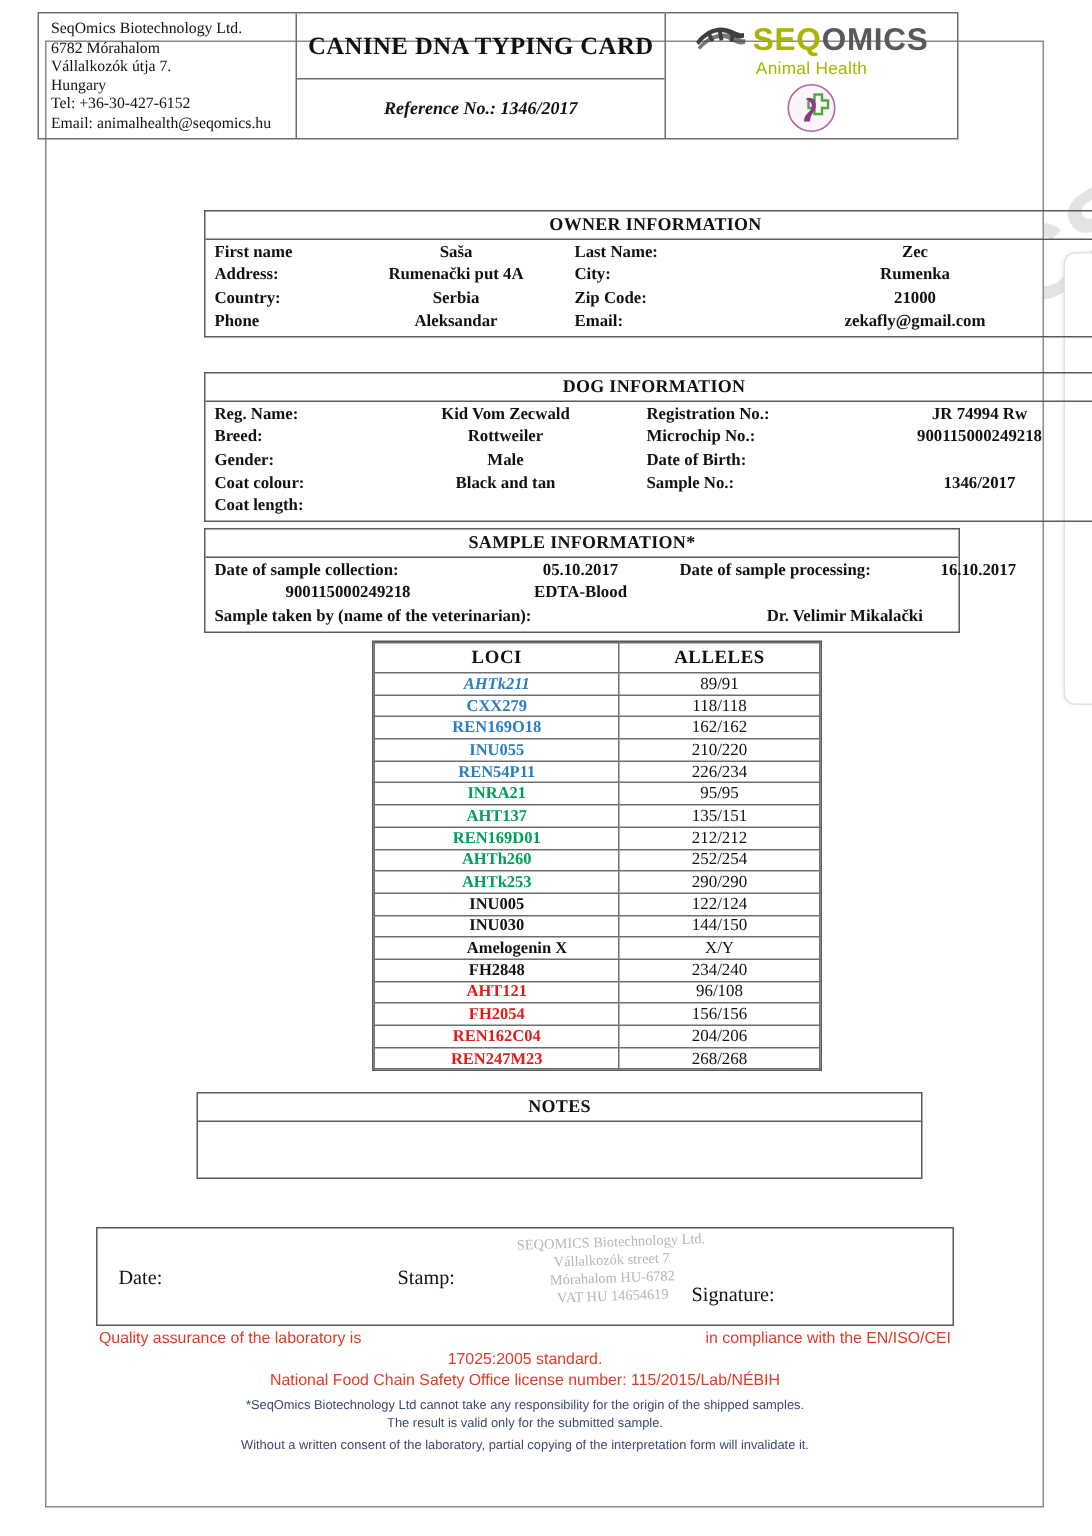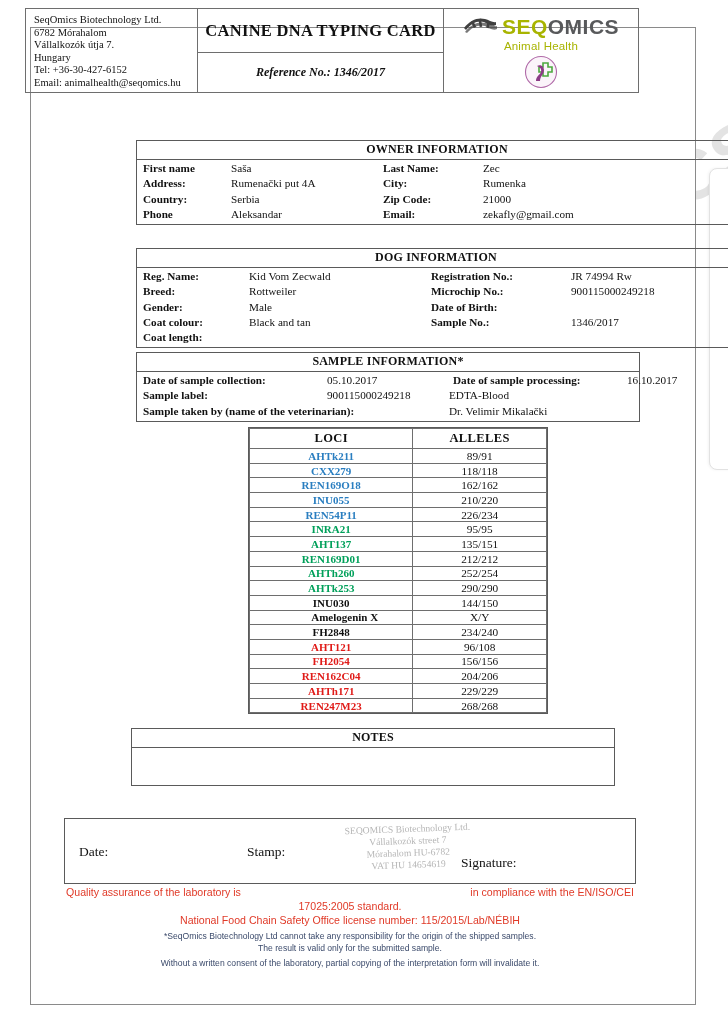--- a/index.html
+++ b/index.html
@@ -145,21 +145,21 @@
     border-bottom:1px solid #5a5a5a;
     letter-spacing:.2px;
   }
   .grid{
     display:grid;
     font-size:11.2px;
     line-height:15.3px;
     padding:1px 0 2px 0;
   }
   .lbl{font-weight:bold;padding-left:6px;}
-  .val{font-weight:normal;padding-left:2px;}
+  .val{font-weight:bold;padding-left:2px;text-align:center;}
 
   #owner{left:136px;top:140px;width:602px;}
   #owner .grid{grid-template-columns:92px 148px 104px 1fr;}
 
   #dog{left:136px;top:248px;width:600px;}
   #dog .grid{grid-template-columns:110px 178px 144px 1fr;}
 
   #sample{left:136px;top:352px;width:504px;}
   #sample .grid{grid-template-columns:188px 122px 178px 1fr;}
 
@@ -190,21 +190,21 @@
 
   
   #signbox{
     position:absolute;left:64px;top:818px;width:572px;height:66px;
     border:1px solid #5a5a5a;box-sizing:border-box;
   }
   .sign-lbl{
     position:absolute;font-size:13.5px;top:25px;
   }
   #sg-date{left:14px;}
-  #sg-stamp{left:182px;}
+  #sg-stamp{left:200px;}
   #sg-sign{left:396px;margin-top:11px;}
   #stamp-text{
     position:absolute;left:238px;top:4px;width:210px;
     text-align:center;color:#b6b6b6;font-size:9.6px;line-height:12px;
     transform:rotate(-2deg);
   }
 
   
   #footer{position:absolute;left:64px;top:886px;width:572px;}
   .f-red{color:#e03a28;font-family:"Liberation Sans",sans-serif;}
@@ -346,21 +346,20 @@
   </div>
 
   <div id="sample" class="sec">
     <div class="sec-head">SAMPLE INFORMATION*</div>
     <div class="grid">
       <div class="lbl">Date of sample collection:</div>
       <div class="val">05.10.2017</div>
       <div class="lbl">Date of sample processing:</div>
       <div class="val">16.10.2017</div>
 
-      <div class="lbl">Sample label:</div>
       <div class="val">900115000249218</div>
       <div class="val">EDTA-Blood</div>
 
       <div class="lbl" style="grid-column:1 / span 2">Sample taken by (name of the veterinarian):</div>
       <div class="val" style="grid-column:3 / span 2">Dr. Velimir Mikalački</div>
     </div>
   </div>
 
   <div id="loci-wrap">
     <table id="loci-table">
@@ -369,21 +368,21 @@
           <col>
         </colgroup>
       <thead>
         <tr>
           <th>LOCI</th>
           <th>ALLELES</th>
         </tr>
       </thead>
       <tbody id="loci-body">
           <tr>
-            <td style="color: rgb(42, 126, 192);">AHTk211</td>
+            <td style="color: rgb(42, 126, 192); font-style: italic;">AHTk211</td>
             <td class="allele">89/91</td>
           </tr>
           <tr>
             <td style="color: rgb(42, 126, 192);">CXX279</td>
             <td class="allele">118/118</td>
           </tr>
           <tr>
             <td style="color: rgb(42, 126, 192);">REN169O18</td>
             <td class="allele">162/162</td>
           </tr>
@@ -409,20 +408,24 @@
           </tr>
           <tr>
             <td style="color: rgb(0, 160, 90);">AHTh260</td>
             <td class="allele">252/254</td>
           </tr>
           <tr>
             <td style="color: rgb(0, 160, 90);">AHTk253</td>
             <td class="allele">290/290</td>
           </tr>
           <tr>
+            <td style="color: rgb(17, 17, 17);">INU005</td>
+            <td class="allele">122/124</td>
+          </tr>
+          <tr>
             <td style="color: rgb(17, 17, 17);">INU030</td>
             <td class="allele">144/150</td>
           </tr>
           <tr>
             <td style="color: rgb(17, 17, 17); padding-left: 27px;">Amelogenin X</td>
             <td class="allele">X/Y</td>
           </tr>
           <tr>
             <td style="color: rgb(17, 17, 17);">FH2848</td>
             <td class="allele">234/240</td>
@@ -431,24 +434,20 @@
             <td style="color: rgb(224, 27, 24);">AHT121</td>
             <td class="allele">96/108</td>
           </tr>
           <tr>
             <td style="color: rgb(224, 27, 24);">FH2054</td>
             <td class="allele">156/156</td>
           </tr>
           <tr>
             <td style="color: rgb(224, 27, 24);">REN162C04</td>
             <td class="allele">204/206</td>
-          </tr>
-          <tr>
-            <td style="color: rgb(224, 27, 24);">AHTh171</td>
-            <td class="allele">229/229</td>
           </tr>
           <tr>
             <td style="color: rgb(224, 27, 24);">REN247M23</td>
             <td class="allele">268/268</td>
           </tr>
         </tbody>
     </table>
   </div>
 
   <div id="notes">

